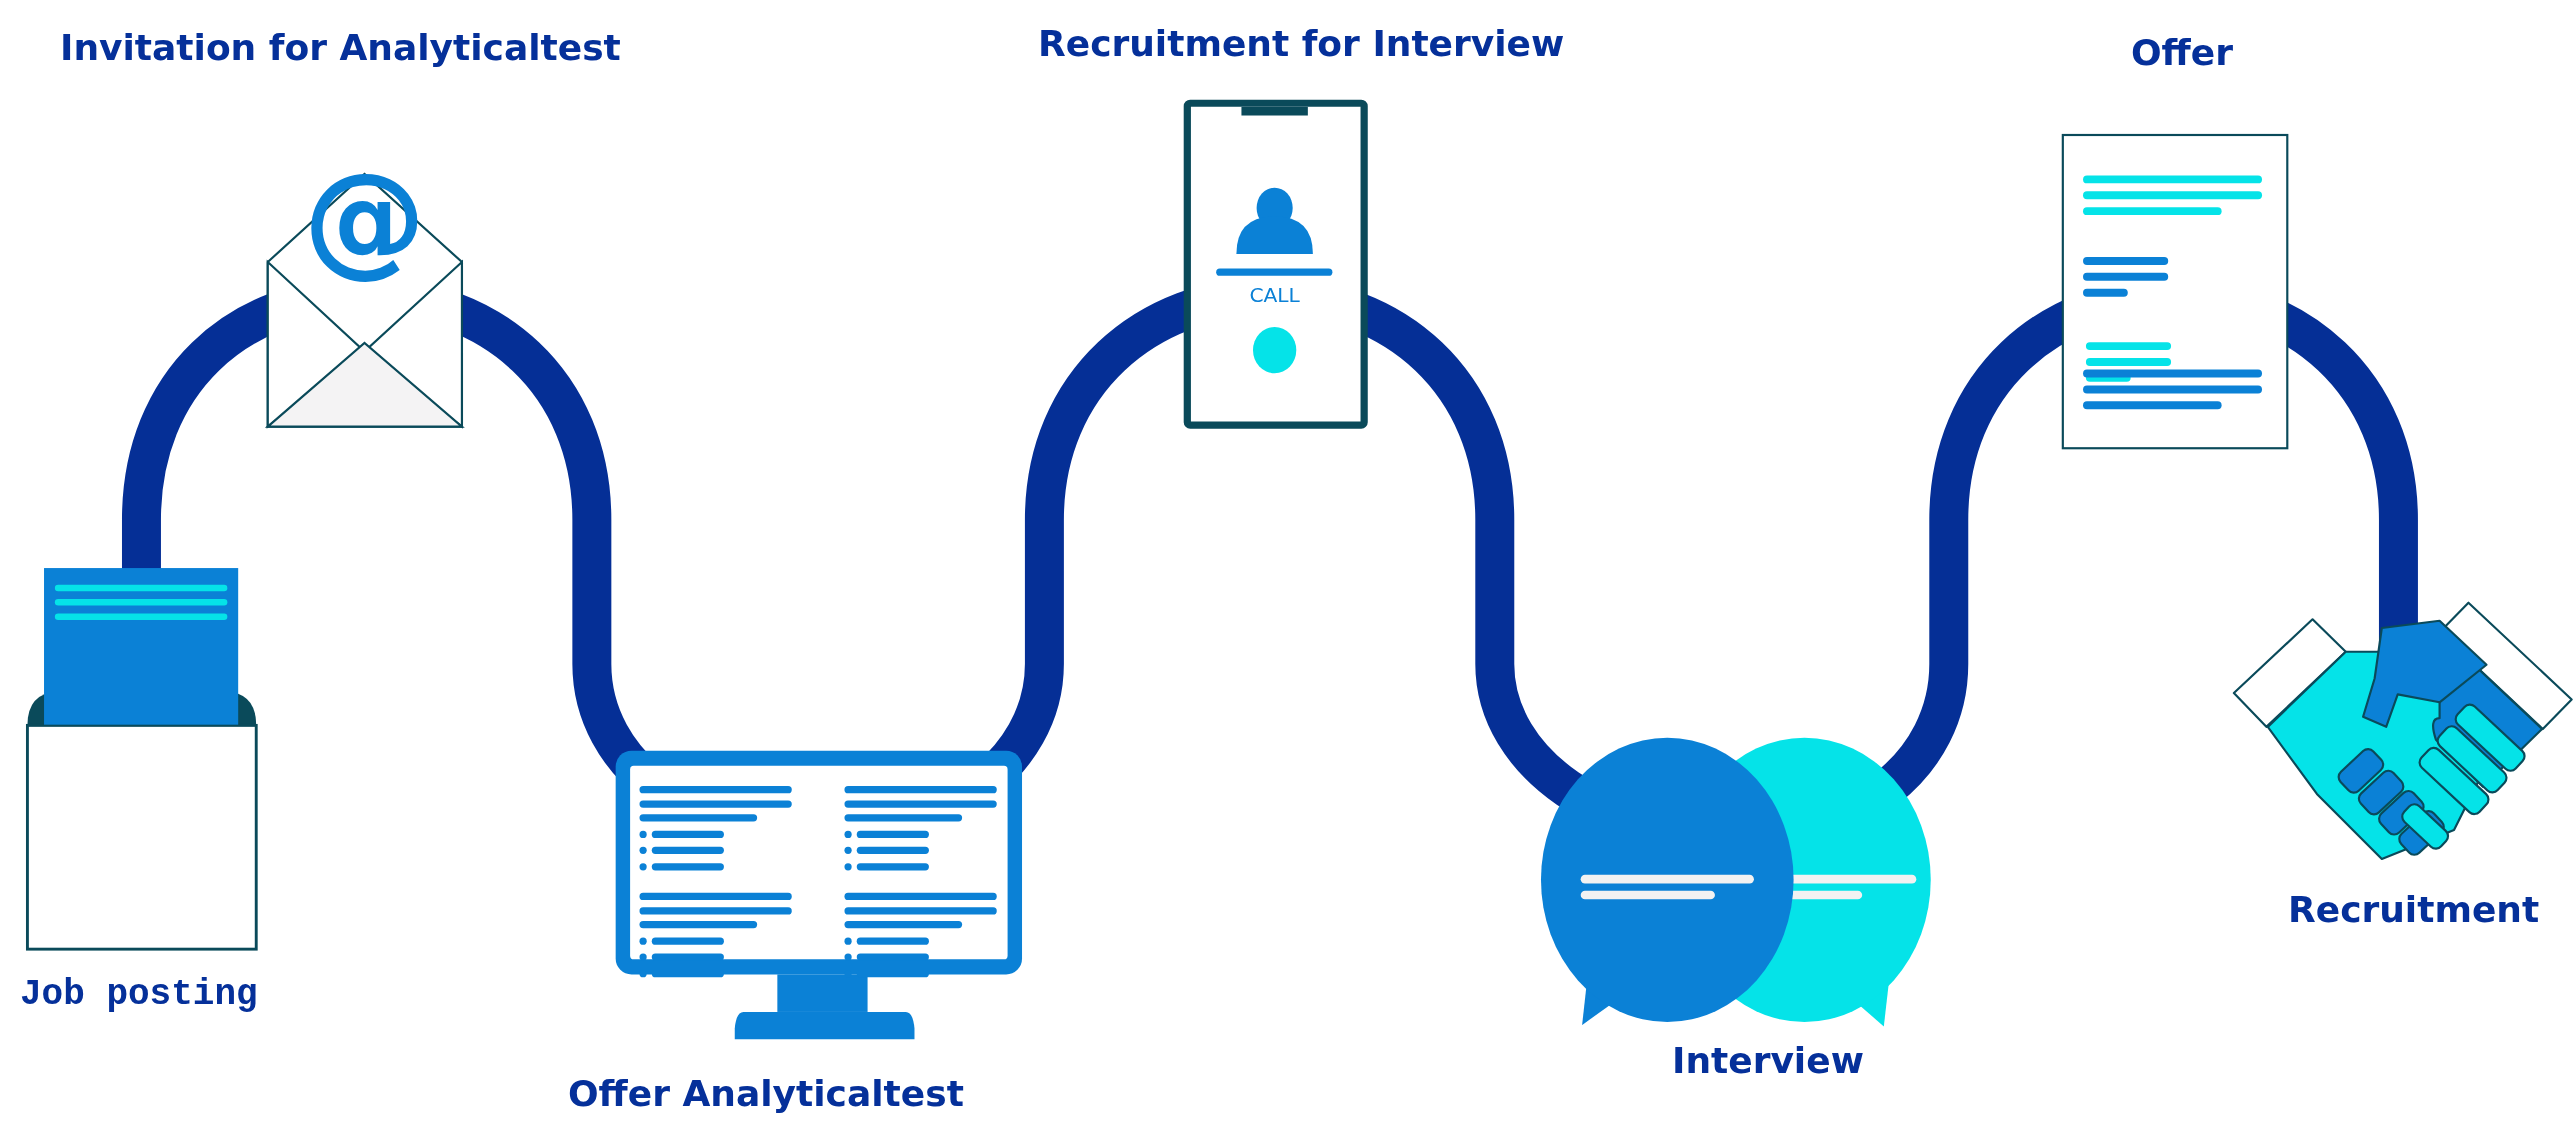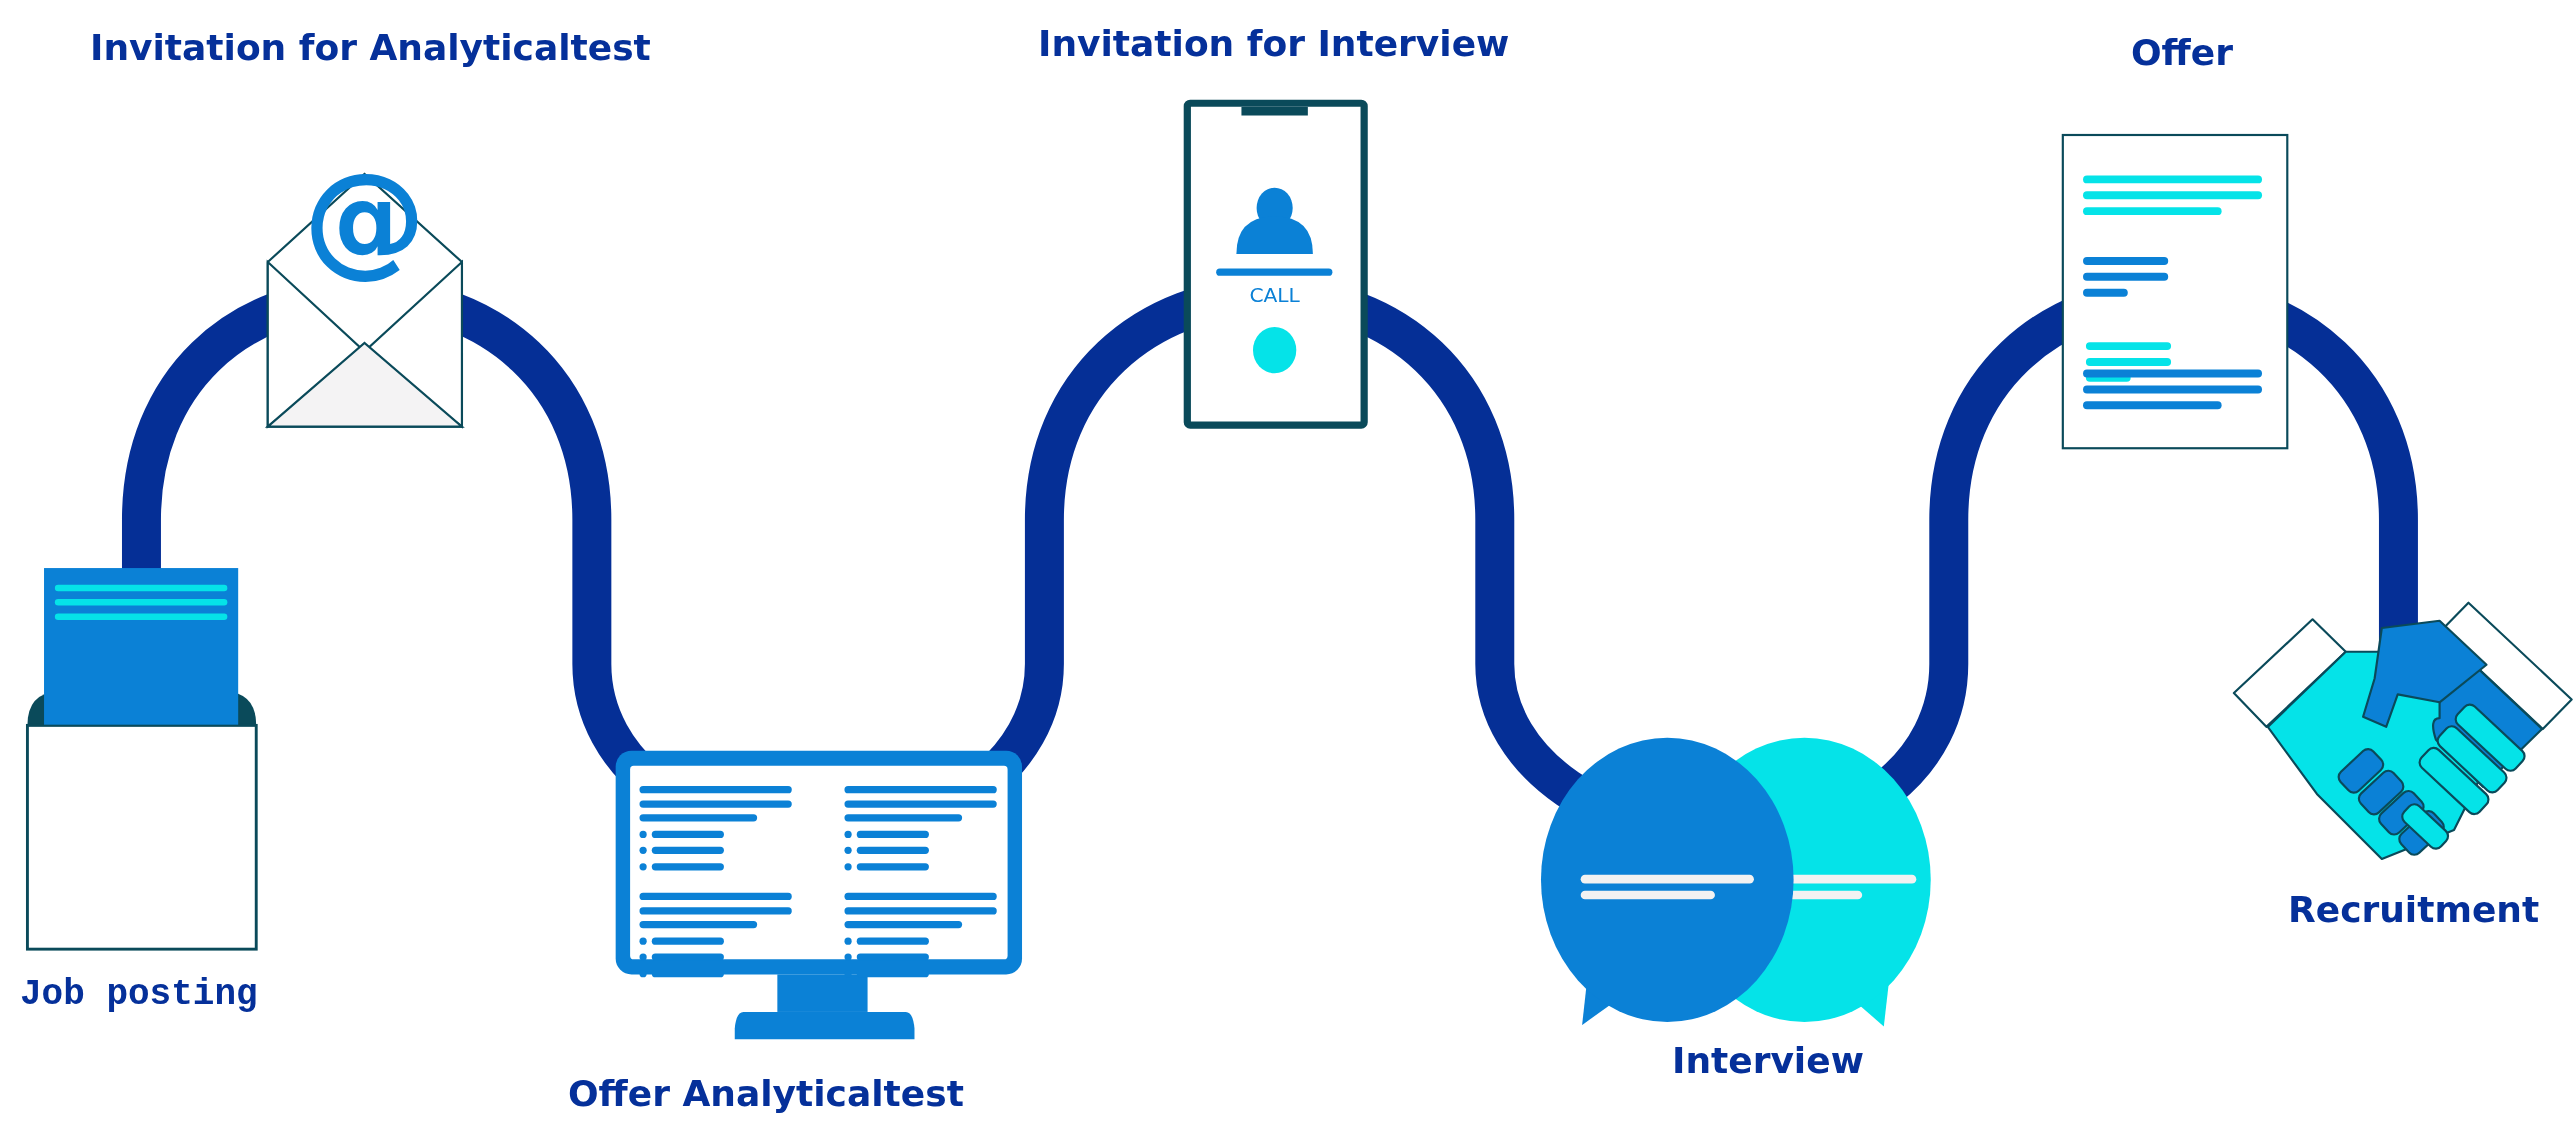--- a/index.html
+++ b/index.html
@@ -142,20 +142,20 @@
     <rect x="3268" y="1080" width="62" height="36" rx="10" transform="rotate(-43 3299 1098)" fill="#0B81D6"></rect>
     <rect x="3296" y="1108" width="62" height="36" rx="10" transform="rotate(-43 3327 1126)" fill="#0B81D6"></rect>
     <rect x="3324" y="1136" width="62" height="36" rx="10" transform="rotate(-43 3355 1154)" fill="#0B81D6"></rect>
     <rect x="3345" y="1065" width="110" height="34" rx="10" transform="rotate(43 3400 1082)" fill="#05E3E8"></rect>
     <rect x="3370" y="1035" width="110" height="34" rx="10" transform="rotate(43 3425 1052)" fill="#05E3E8"></rect>
     <rect x="3395" y="1005" width="110" height="34" rx="10" transform="rotate(43 3450 1022)" fill="#05E3E8"></rect>
     <rect x="3325" y="1130" width="70" height="30" rx="10" transform="rotate(43 3360 1145)" fill="#05E3E8"></rect>
   </g>
 </svg>
 
-<div class="label" style="left:90px; top:27.4px;">Invitation for Analyticaltest</div>
-<div class="label" style="left:1038px; top:23px;">Invitation for Interview</div>
+<div class="label" style="left:60px; top:27.4px;">Invitation for Analyticaltest</div>
+<div class="label" style="left:1038px; top:23px;">Recruitment for Interview</div>
 <div class="label" style="left:2131px; top:32px;text-align:right;">Offer</div>
 <div class="label" style="left:20px; top:974px;font-family:Liberation Mono, monospace;">Job posting</div>
 <div class="label" style="left:568px; top:1073px;">Offer Analyticaltest</div>
 <div class="label" style="left:1672px; top:1040px;">Interview</div>
 <div class="label" style="left:2288px; top:889px;text-align:right;">Recruitment</div>
 
 
 </body></html>

